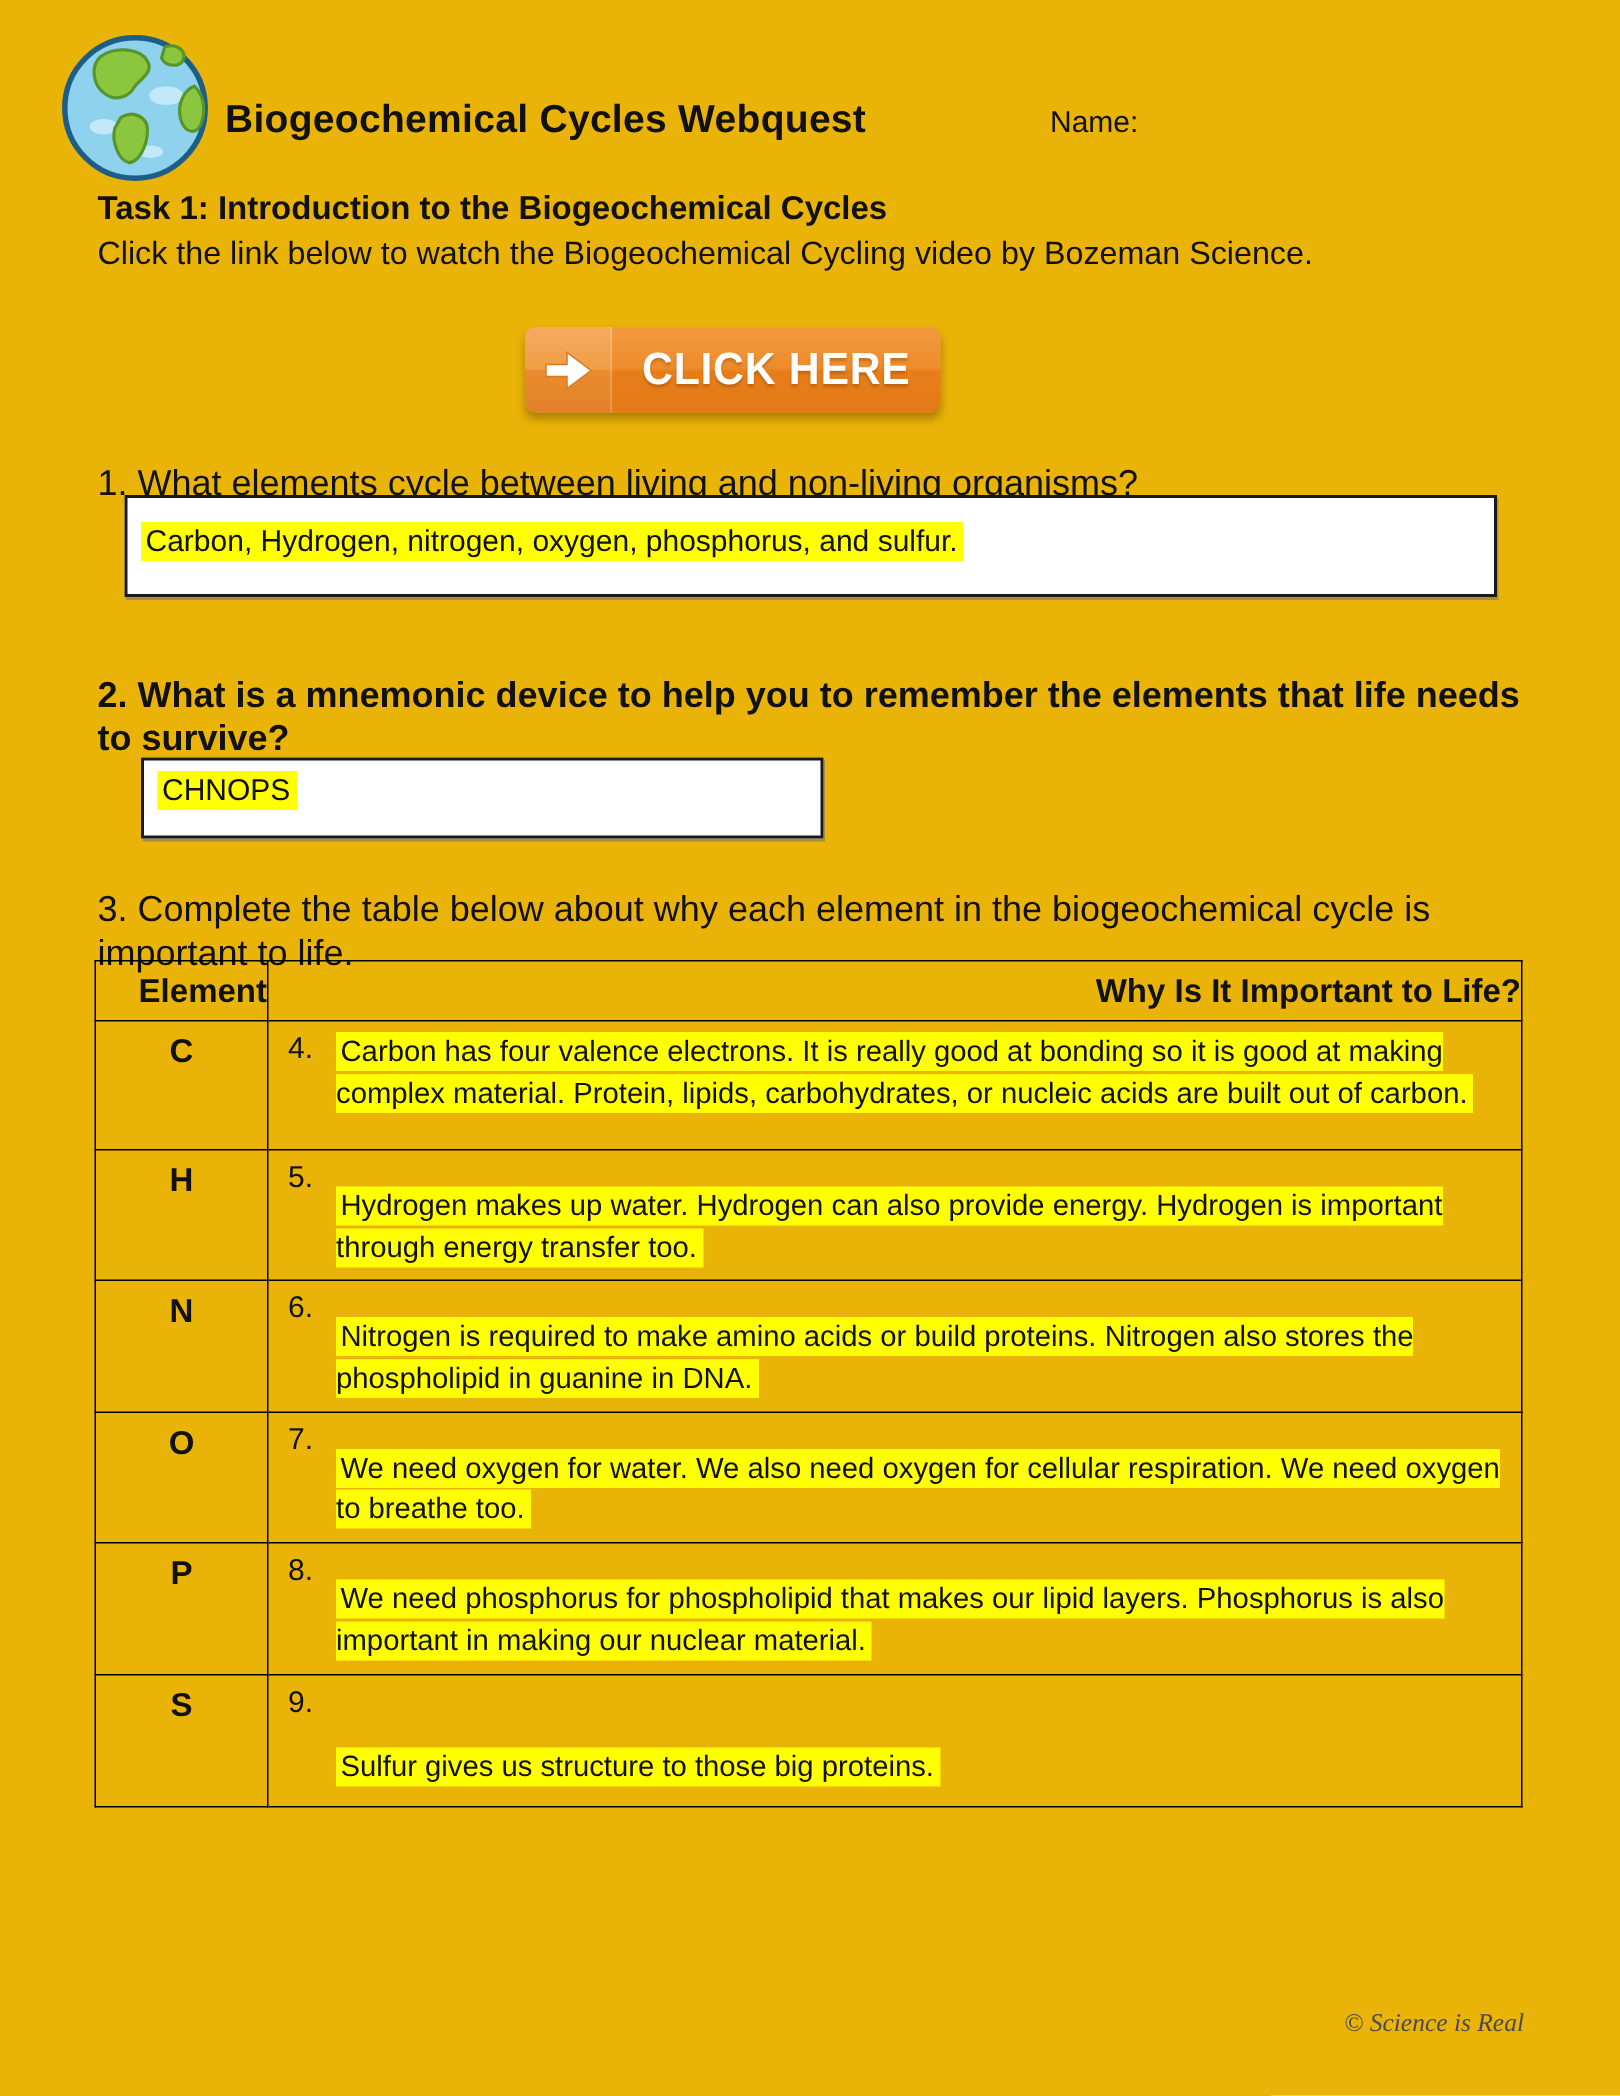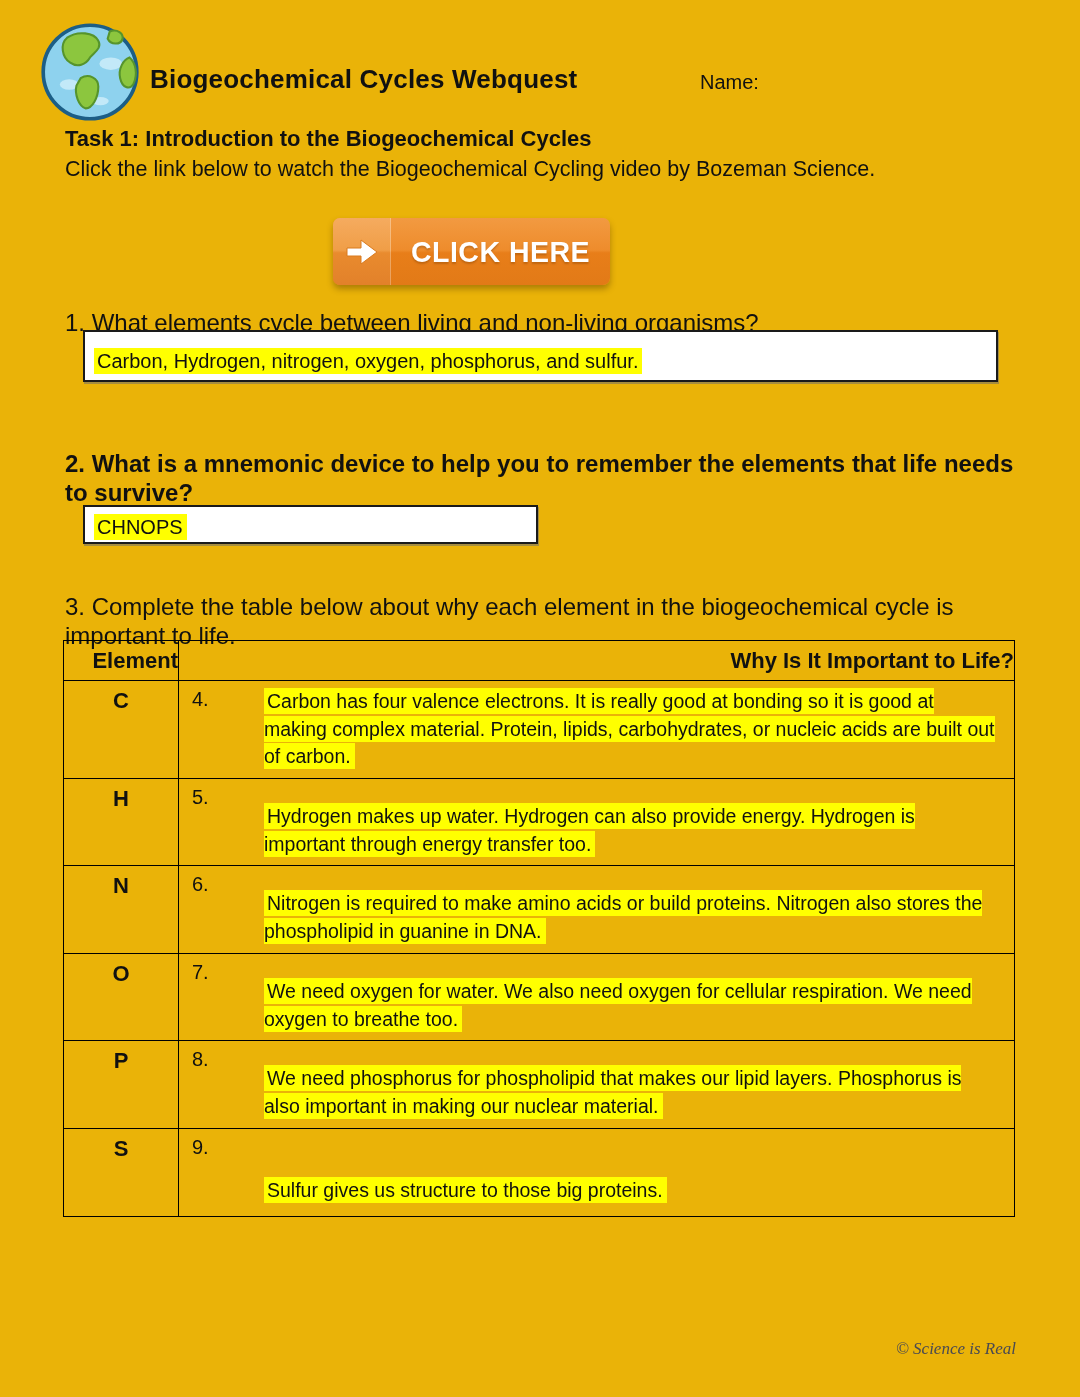--- a/index.html
+++ b/index.html
@@ -14,21 +14,21 @@
     overflow:hidden;
   }
   .earth { position:absolute; left:38px; top:20px; width:104px; height:104px; }
   .doc-title { position:absolute; left:150px; top:64px; font-size:26px; font-weight:bold; letter-spacing:0.2px; }
   .name-label { position:absolute; left:700px; top:71px; font-size:20px; }
 
   .task-heading { position:absolute; left:65px; top:126px; font-size:22px; font-weight:bold; }
   .task-instructions { position:absolute; left:65px; top:155px; width:960px; font-size:21.5px; line-height:29px; }
 
   .click-btn {
-    position:absolute; left:333px; top:218px; width:277px; height:67px;
+    position:absolute; left:350px; top:218px; width:277px; height:57px;
     border-radius:7px; display:flex; align-items:stretch; cursor:pointer;
     background:linear-gradient(180deg,#f29a41 0%,#ee8c2c 48%,#e87e19 52%,#e27a17 100%);
     box-shadow:0 4px 6px rgba(60,30,0,0.35);
     overflow:hidden;
   }
   .click-btn .arrow-panel {
     width:58px; display:flex; align-items:center; justify-content:center;
     background:linear-gradient(180deg,#f5ab5f 0%,#f09e47 48%,#e98b2e 52%,#e2812a 100%);
     border-right:1px solid rgba(255,255,255,0.25);
   }
@@ -41,40 +41,40 @@
 
   .question { position:absolute; left:65px; width:960px; font-size:24px; line-height:29px;margin-top:12px; }
   .q1 { top:296px; }
   .q2 { top:437px;font-weight:bold; }
   .q3 { top:580px; }
 
   .answer-box {
     position:absolute; border:2px solid #1a1a1a; background:#fff;
     box-shadow:1px 2px 0 rgba(110,110,110,0.55);
   }
-  .box1 { left:83px; top:330px; width:915px; height:52px; padding:15px 10px 0 9px; }
-  .box2 { left:83px; top:505px; width:455px; height:39px; padding:6px 10px 0 9px; }
+  .box1 { left:83px; top:330px; width:915px; height:68px; padding:15px 10px 0 9px; }
+  .box2 { left:94px; top:505px; width:455px; height:54px; padding:6px 10px 0 9px; }
 
   .hl {
     background:#ffff00; font-size:20px; line-height:1.42;
     padding:2px 4px 2px 3px;
   }
 
   .q3-table {
     position:absolute; left:63px; top:640px; width:952px;
     border-collapse:collapse; table-layout:fixed;
   }
   .q3-table th, .q3-table td { border:1.6px solid #000; vertical-align:top; }
   .q3-table th { height:40px; font-size:22px; font-weight:bold; text-align:right; vertical-align:middle; }
   .q3-table .col-el { width:115px; }
   .q3-table td.el { text-align:center; font-weight:bold; font-size:22px; padding-top:7px; }
   .q3-table td.why { position:relative; height:86px; padding:7px 12px 7px 12px; }
   .q3-table tr.row-s td.why { height:88px; }
   .q3-table .num { position:absolute; left:13px; top:7px; font-size:20px; }
-  .q3-table .ans { margin-left:40px; margin-right:2px; font-size:19.5px;padding-left:33px; }
+  .q3-table .ans { margin-right:2px; font-size:19.5px;padding-left:33px; }
   .ans.mt0 { margin-top:0; }
   .ans.mt1 { margin-top:17px; }
   .ans.mt2 { margin-top:41px; }
   .ans .hl { font-size:19.5px; }
 
   .footer-credit {
     position:absolute; right:64px; top:1318px;
     font-family:"Liberation Serif", serif; font-style:italic;
     font-size:17px; color:#4a4a52;margin-top:21px;
   }

